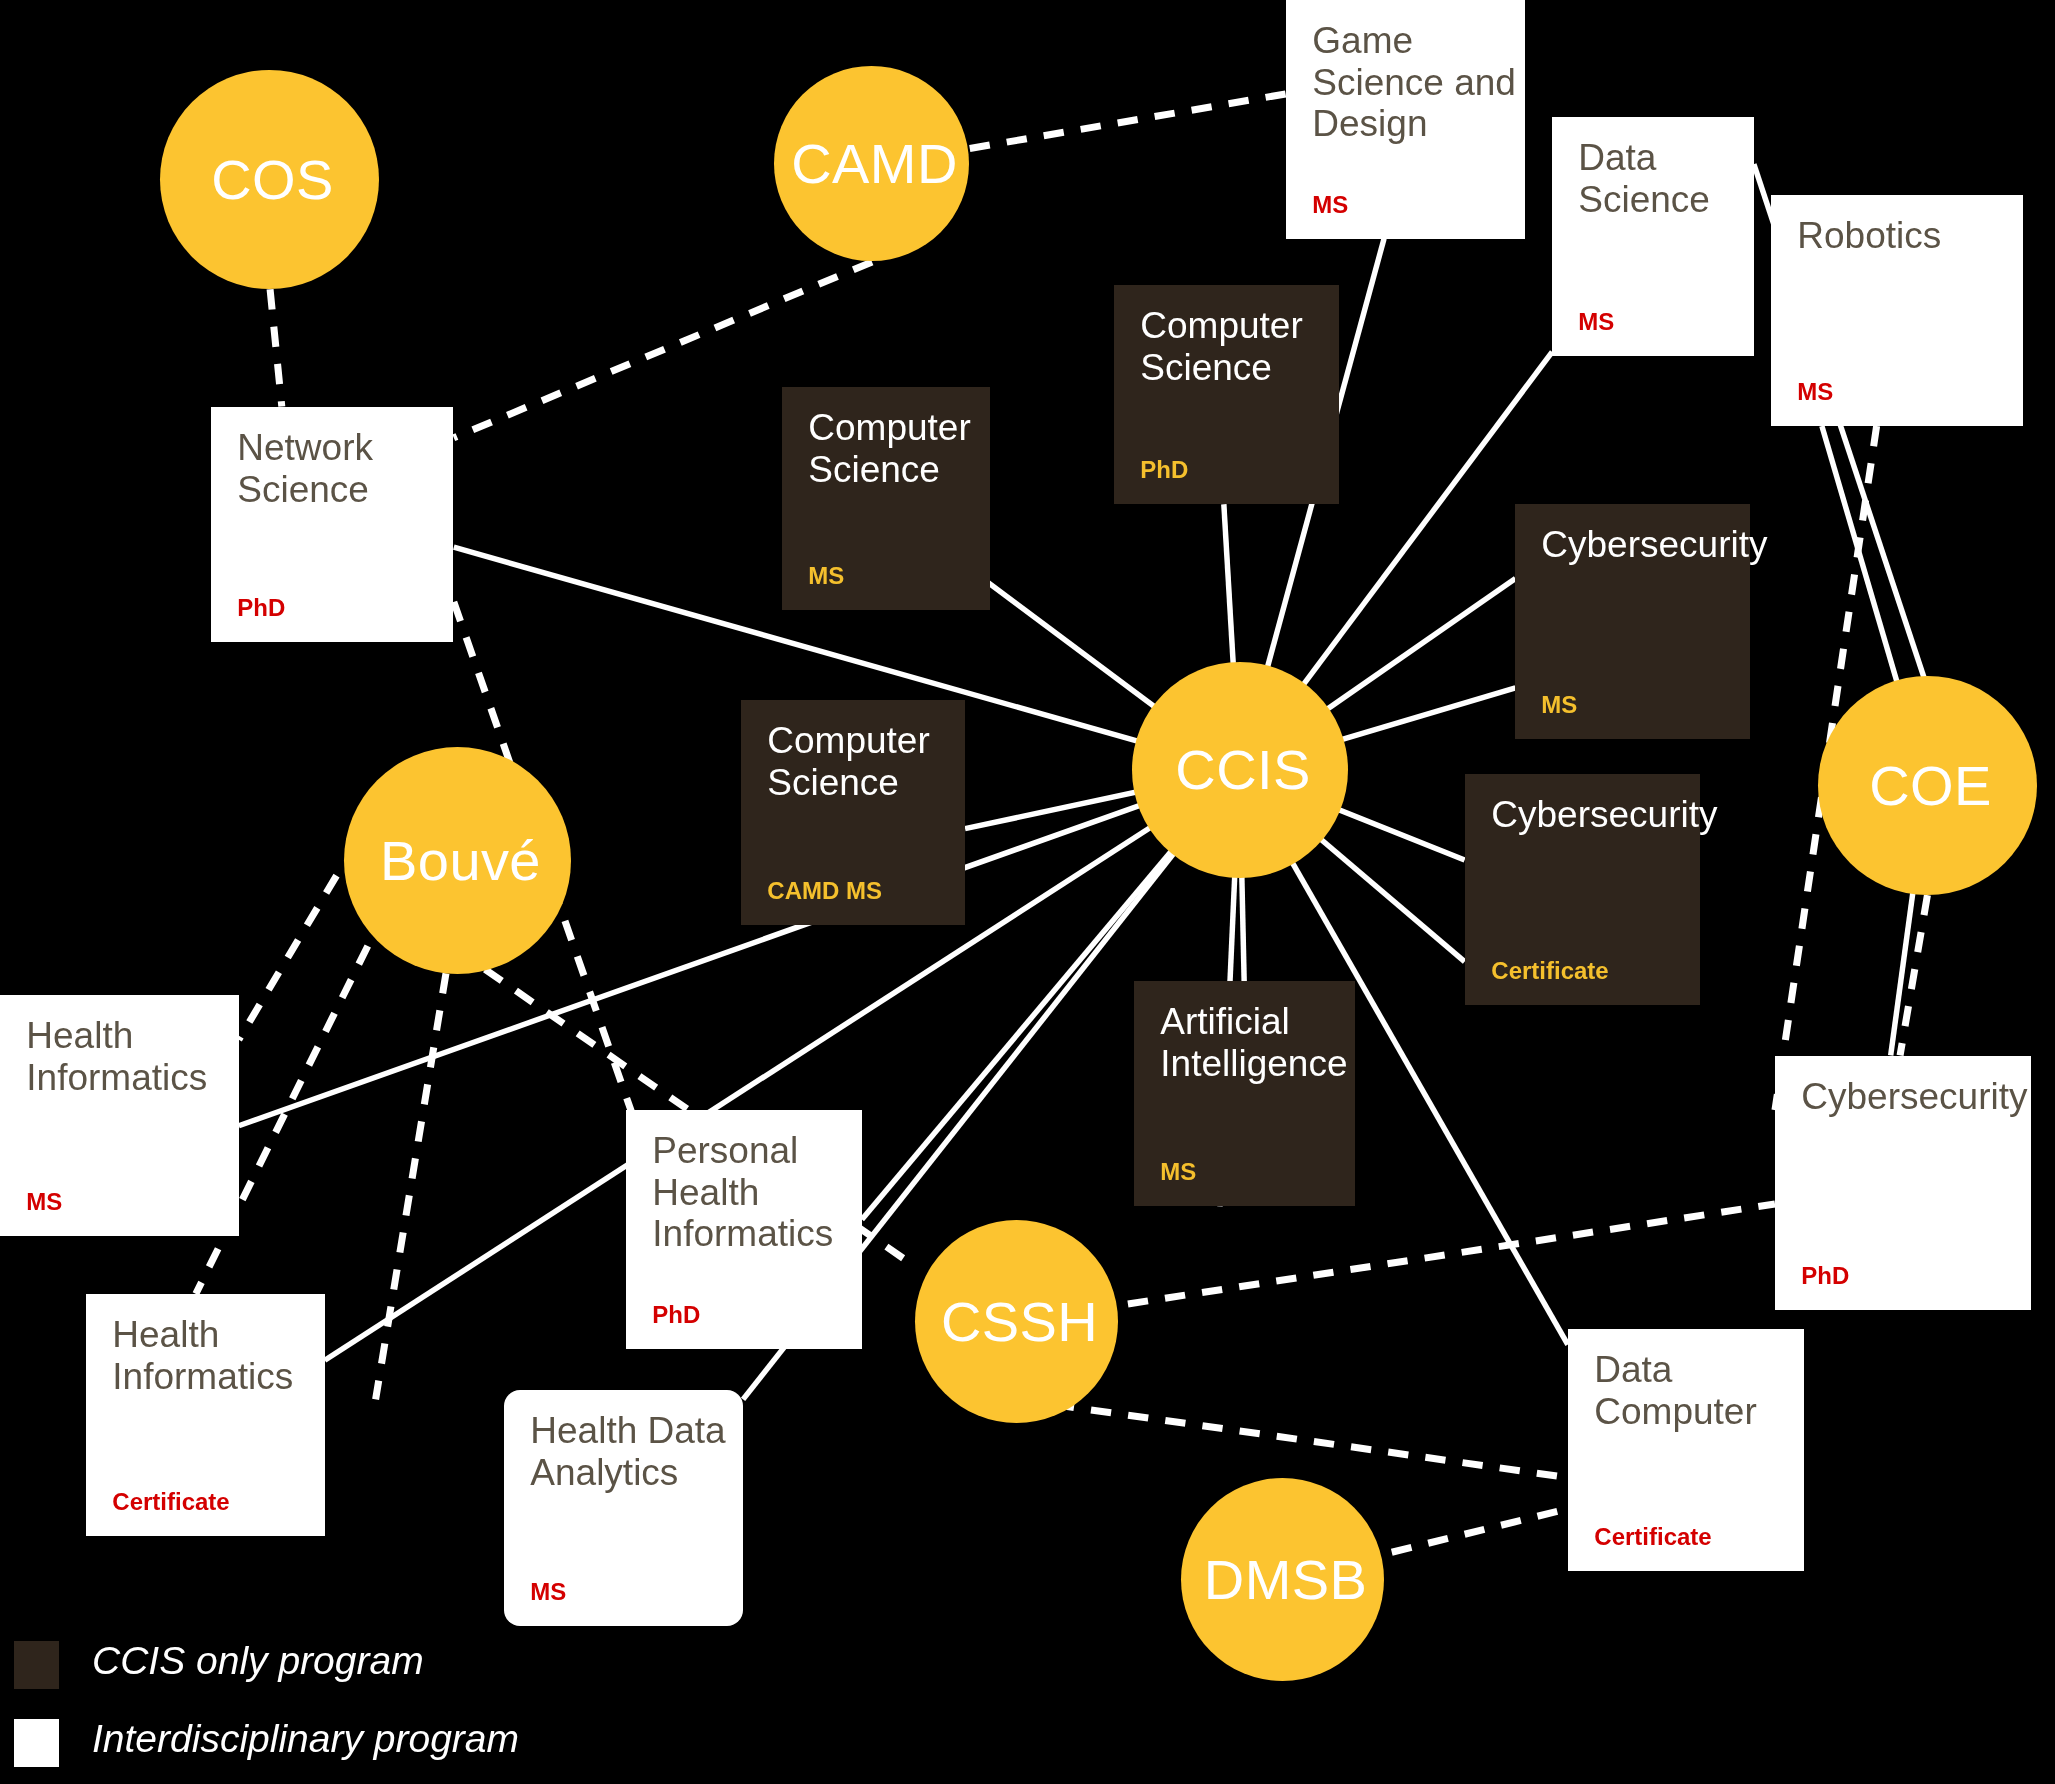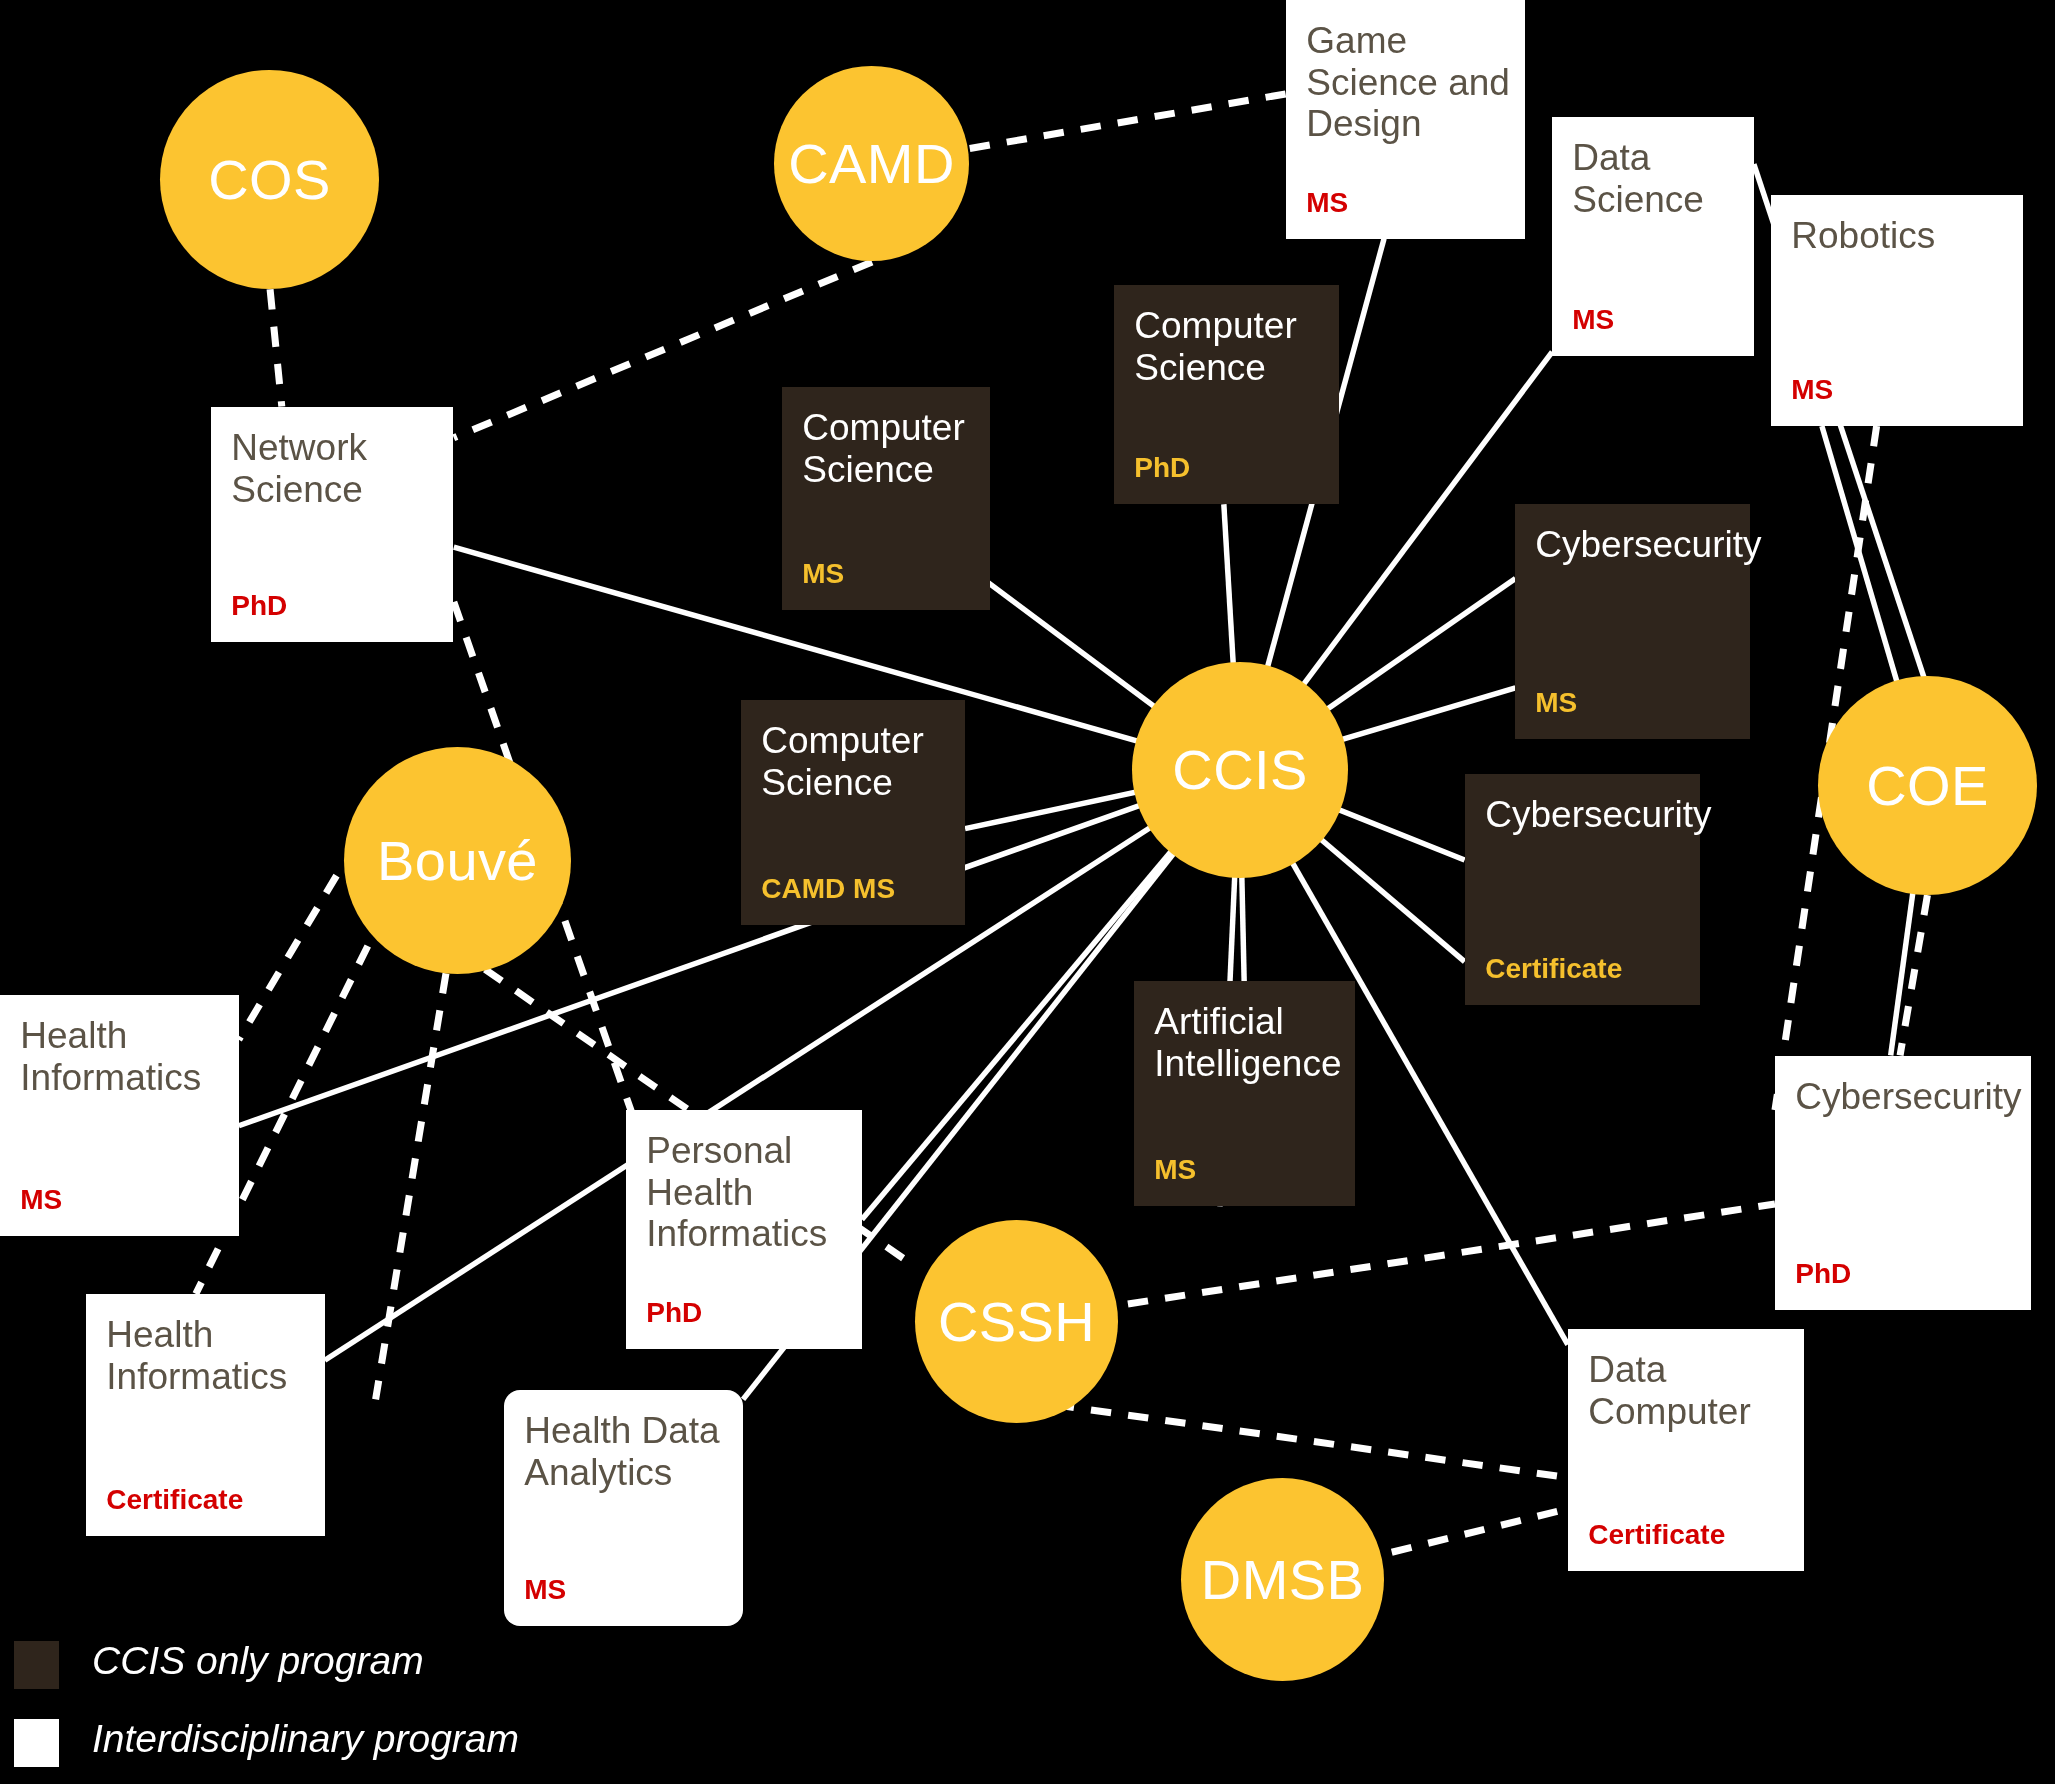--- a/index.html
+++ b/index.html
@@ -1,24 +1,24 @@
 <!DOCTYPE html>
 <html style="font-size:12.5px"><head>
 <meta charset="utf-8">
 <style>
   html,body{margin:0;padding:0;background:#000;}
   #stage{position:relative;width:2056px;height:1784px;background:#000;overflow:hidden;
          font-family:"Liberation Sans",sans-serif;}
   #edges{position:absolute;left:0;top:0;width:2056px;height:1784px;}
-  .node{position:absolute;box-sizing:border-box;}
+  .node{position:absolute;box-sizing:border-box;padding-left:6px;}
   .circle{border-radius:50%;display:flex;align-items:center;justify-content:center;}
   .circle .clabel{color:#fff;font-size:56px;font-weight:400;letter-spacing:0.4px;line-height:1;}
   .box{display:flex;flex-direction:column;justify-content:space-between;}
   .box .title{font-size:37px;line-height:1.12;font-weight:400;padding:20.3px 0 0 20.3px;}
-  .box .deg{font-size:28px;font-weight:700;padding:0 0 20.3px 20.3px;margin-top:32px;}
+  .box .deg{font-size:24px;font-weight:700;padding:0 0 20.3px 20.3px;margin-top:32px;}
   .box.inter{background:#ffffff;}
   .box.inter .title{color:#5b5346;}
   .box.inter .deg{color:#d40000;}
   .box.only{background:#2f251c;}
   .box.only .title{color:#ffffff;}
   .box.only .deg{color:#f5c02d;}
   #legend{position:absolute;left:14px;top:1641px;}
   .legrow{display:flex;margin-bottom:30px;font-style:italic;}
   .swatch{width:45px;height:48px;margin-right:33px;flex:0 0 auto;}
   .sw-only{background:#2f251c;}

